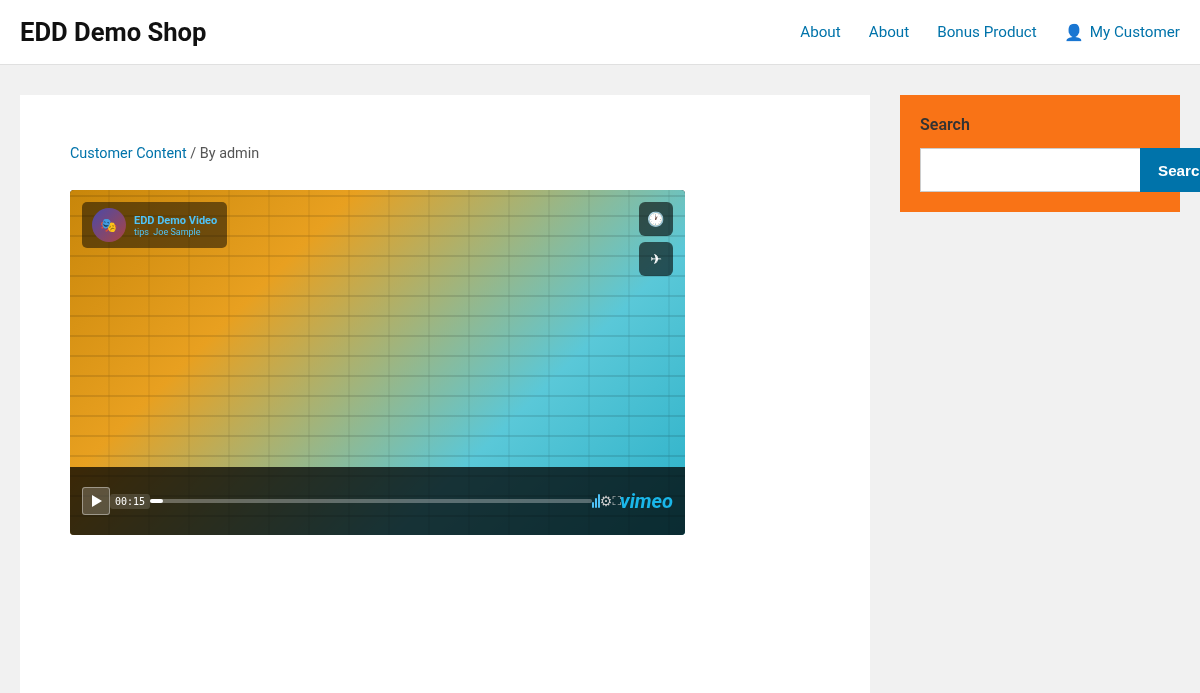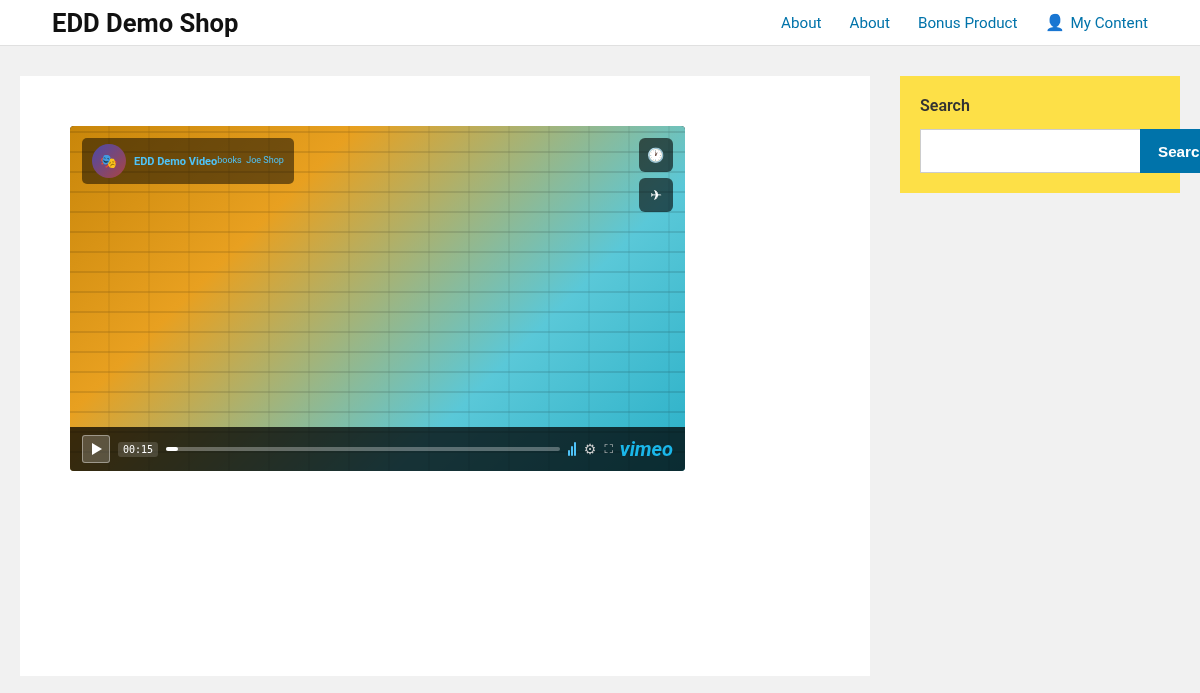--- a/index.html
+++ b/index.html
@@ -2,22 +2,22 @@
 <html><head>
   <meta charset="utf-8">
   <style>
     * { box-sizing: border-box; margin: 0; padding: 0; }
     body { font-family: -apple-system, BlinkMacSystemFont, 'Segoe UI', Roboto, sans-serif; background: #f1f1f1; color: #333; }
 
     
     .site-header {
       background: #fff;
       border-bottom: 1px solid #e0e0e0;
-      padding: 0 52px;
-      height: 46px;
+      padding: 0 20px;
+      height: 65px;
       display: flex;
       align-items: center;
       justify-content: space-between;
     }
     .site-title {
       font-size: 1.6rem;
       font-weight: 700;
       color: #111;
     }
     .site-nav {
@@ -171,20 +171,21 @@
       background: linear-gradient(135deg, #4a4aaa, #aa4444);
       border-radius: 50%;
       display: flex;
       align-items: center;
       justify-content: center;
       color: #fff;
       font-size: 14px;
     }
     .video-title-box {
       display: flex;
+      flex-direction: column;
     }
     .video-title-text {
       color: #4fc3f7;
       font-size: 11px;
       font-weight: 700;
     }
     .video-from {
       color: #ccc;
       font-size: 9px;
     }
@@ -214,24 +215,23 @@
       cursor: pointer;
     }
 
     
     .video-controls {
       position: absolute;
       bottom: 0;
       left: 0;
       right: 0;
       background: rgba(0,0,0,0.75);
-      padding: 8px 12px;
-      display: flex;
-      align-items: center;
-      gap: 8px;
+      padding: 20px 12px;
+      display: flex;
+      align-items: center;
     }
     .play-btn {
       width: 28px;
       height: 28px;
       background: rgba(255,255,255,0.2);
       border-radius: 3px;
       display: flex;
       align-items: center;
       justify-content: center;
       cursor: pointer;
@@ -273,21 +273,21 @@
       gap: 1px;
       align-items: flex-end;
     }
     .vol-bar { background: #4fc3f7; width: 2px; border-radius: 1px; }
     .gear-icon-ctrl { color: #ccc; font-size: 14px; cursor: pointer; }
     .expand-icon { color: #ccc; font-size: 12px; cursor: pointer; letter-spacing: -1px; }
     .vimeo-logo { color: #1ab7ea; font-size: 20px; font-weight: 700; font-style: italic; }
 
     
     .sidebar-widget {
-      background: #fde047;
+      background: #f97316;
       padding: 20px;
     }
     .widget-title {
       font-size: 1rem;
       font-weight: 600;
       color: #333;
       margin-bottom: 14px;
     }
     .search-form {
       display: flex;
@@ -319,43 +319,46 @@
 <body>
 
 <header class="site-header">
   <div class="site-title">EDD Demo Shop</div>
   <nav class="site-nav">
     <a class="nav-link" href="#">About</a>
     <a class="nav-link" href="#">About</a>
     <a class="nav-link" href="#">Bonus Product</a>
     <a class="nav-myaccount" href="#">
       <span class="person-icon">👤</span>
-      <span>My Content</span>
+      <span>My Customer</span>
     </a>
   </nav>
 </header>
 
 <div class="site-content">
 
   <main class="main-area">
 
 
+    <div class="post-meta">
+      <a href="#">Customer Content</a><span> / By </span><span>admin</span>
+    </div>
 
     <div class="video-container">
       <div class="video-bg">
         <div class="brick-overlay"></div>
 
 
         <div class="video-overlay-info">
           <div class="video-avatar">🎭</div>
           <div class="video-title-box">
             <span class="video-title-text">EDD Demo Video</span>
             <span class="video-from">
-              <span>books</span>
-              &nbsp;<span style="color:#4fc3f7">Joe Shop</span>
+              <span>tips</span>
+              &nbsp;<span style="color:#4fc3f7">Joe Sample</span>
             </span>
           </div>
         </div>
 
         <div class="video-icons-right">
           <div class="video-icon-btn">🕐</div>
           <div class="video-icon-btn">✈</div>
         </div>
 
         <div class="video-controls">

